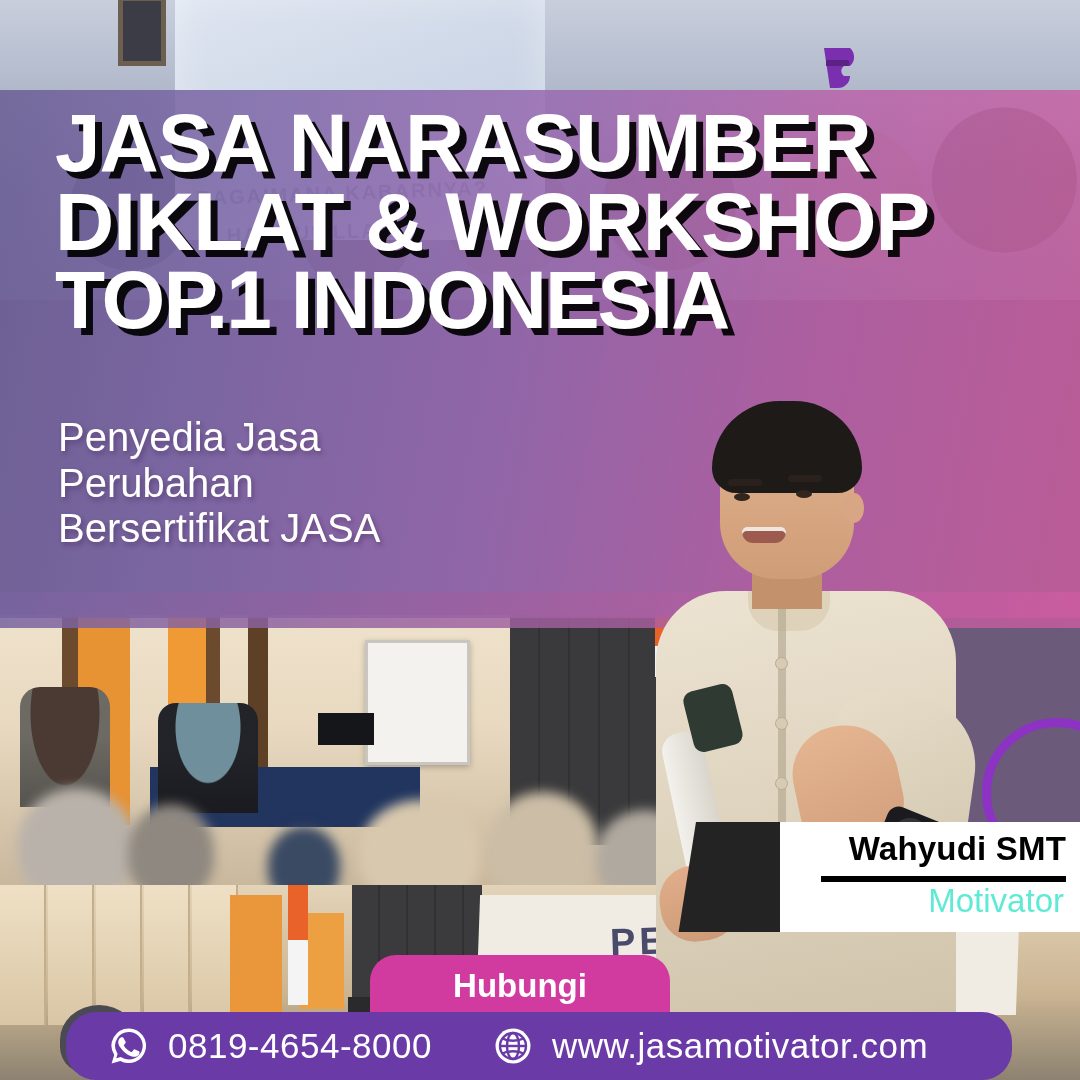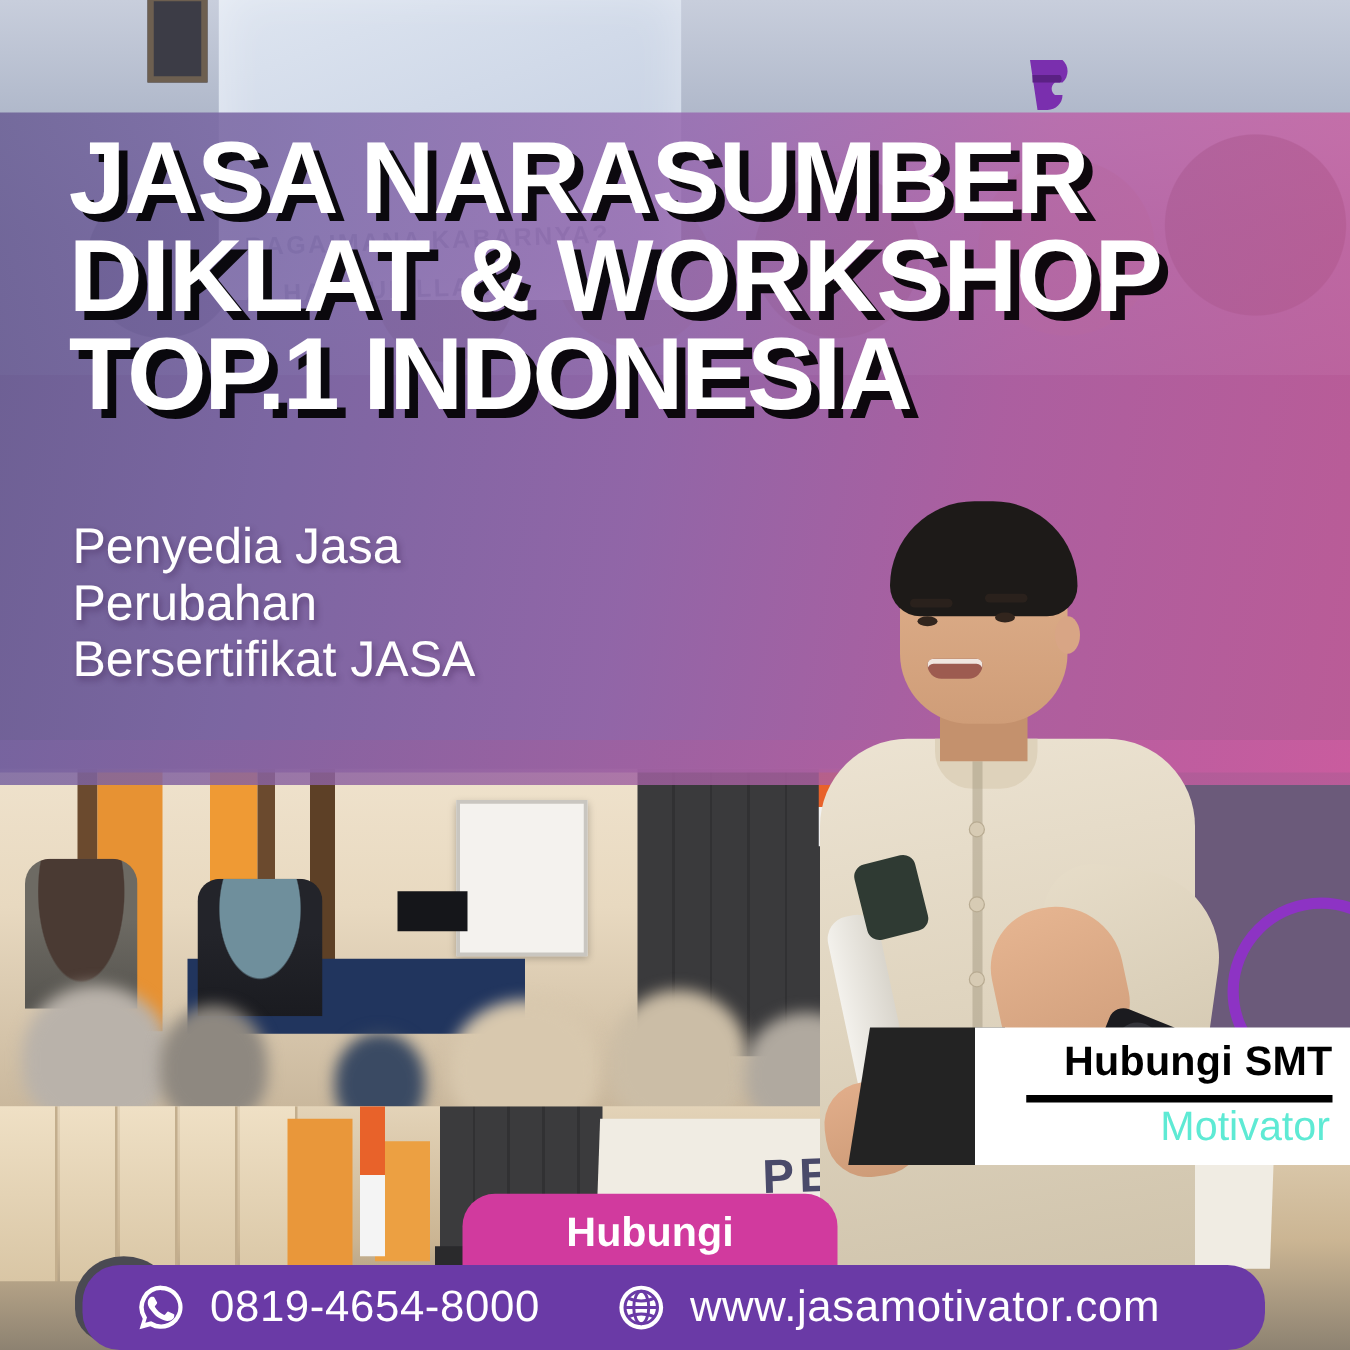--- a/index.html
+++ b/index.html
@@ -311,21 +311,21 @@
 
   <div id="subhead">
     <span class="sl">Penyedia Jasa</span>
     <span class="sl">Perubahan</span>
     <span class="sl">Bersertifikat JASA</span>
   </div>
 
   <div id="namecard">
     <div class="tab"></div>
     <div class="panel"></div>
-    <div class="nm">Hubungi SMT</div>
+    <div class="nm">Wahyudi SMT</div>
     <div class="rule"></div>
     <div class="role">Motivator</div>
   </div>
 
   <div id="hubungi">
     <span>Hubungi</span>
   </div>
 
   <div id="contactbar">
     <div class="item">

